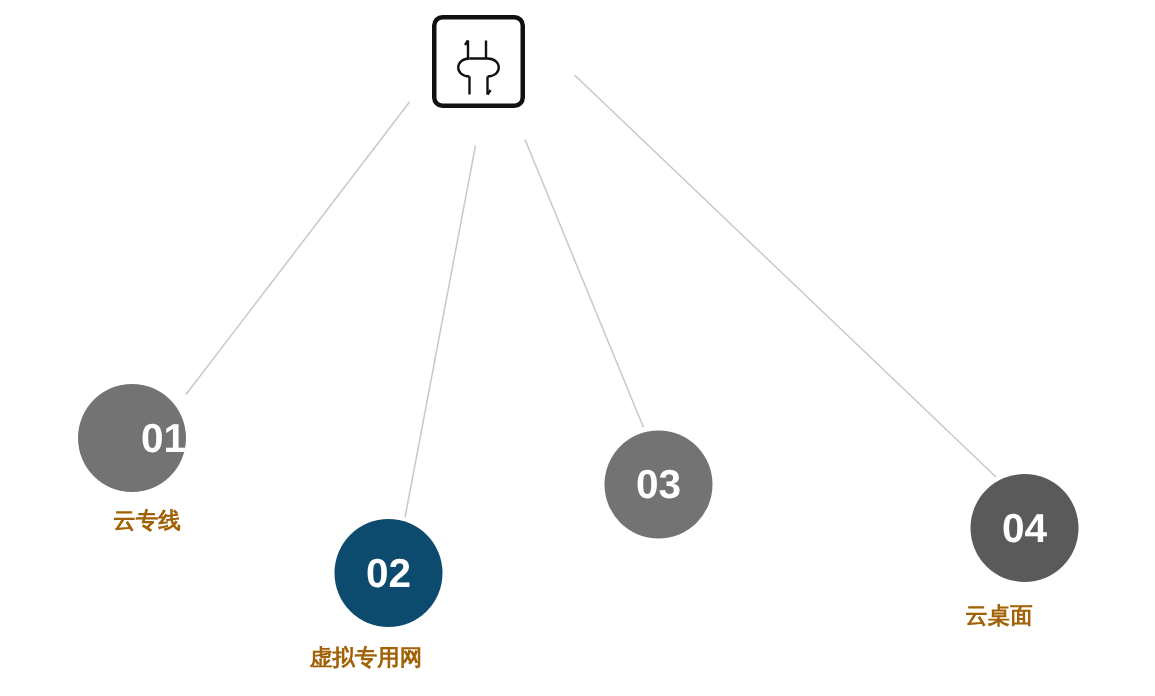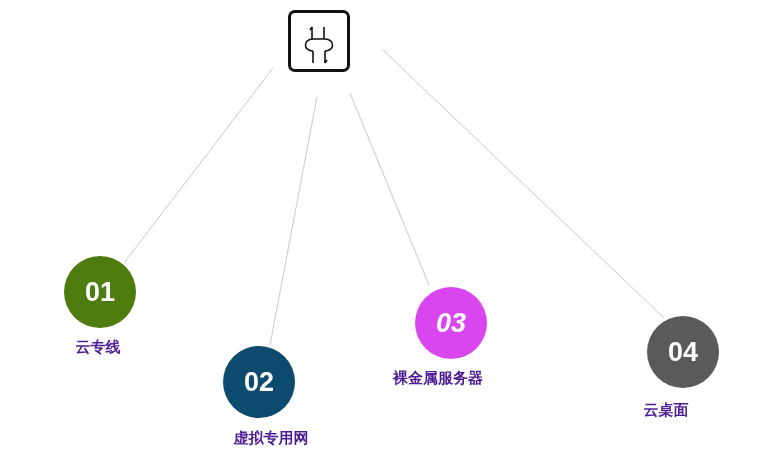--- a/index.html
+++ b/index.html
@@ -6,21 +6,21 @@
     body { width: 770px; height: 464px; position: relative; overflow: hidden;
            font-family: "DejaVu Sans", "Liberation Sans", sans-serif; }
     .lines { position: absolute; left: 0; top: 0; width: 770px; height: 464px; }
     .hub { position: absolute; left: 288px; top: 10px; width: 56px; height: 56px;
            border: 3px solid #111; border-radius: 7px; background: #fff; }
     .hub svg { position: absolute; left: 0; top: 0; }
     .node { position: absolute; width: 72px; height: 72px; border-radius: 50%;
             display: flex; align-items: center; justify-content: center;
             color: #fff; font-family: "Liberation Sans", sans-serif;
             font-weight: bold; font-size: 27px; }
-    .label { position: absolute; font-size: 15px; font-weight: bold; color: #4c1d95;
+    .label { position: absolute; font-size: 15px; font-weight: bold; color: #a16207;
              text-align: center; line-height: 20px; white-space: nowrap;
              font-family: "DejaVu Sans", sans-serif; }
   </style>
 </head>
 <body>
 
 <svg class="lines" viewBox="0 0 770 464">
   <line x1="273" y1="68" x2="124" y2="263" stroke="#c8c8c8" stroke-width="1"></line>
   <line x1="317" y1="97" x2="270" y2="345" stroke="#c8c8c8" stroke-width="1"></line>
   <line x1="350" y1="93" x2="429" y2="285" stroke="#c8c8c8" stroke-width="1"></line>
@@ -35,33 +35,32 @@
       <path d="M21 14 L21 26"></path>
       <path d="M19 17 L21 14"></path>
       <path d="M33 14 L33 26"></path>
       <path d="M22 38 L22 50"></path>
       <path d="M34 38 L34 50"></path>
       <path d="M34 50 L36 47"></path>
     </g>
   </svg>
 </div>
 
-<div class="node" style="left:64px; top:256px; background:#4d7c0f;">
+<div class="node" style="left:52px; top:256px; background:#737373;justify-content:flex-end;">
   <span>01</span>
 </div>
 <div class="label" style="left:60px; top:337px; width:76px;">云专线</div>
 
 <div class="node" style="left:223px; top:346px; background:#0c4a6e;">
   <span>02</span>
 </div>
-<div class="label" style="left:221px; top:428px; width:100px;">虚拟专用网</div>
+<div class="label" style="left:194px; top:428px; width:100px;">虚拟专用网</div>
 
-<div class="node" style="left:415px; top:287px; background:#d946ef;font-style:italic;">
+<div class="node" style="left:403px; top:287px; background:#737373;">
   <span>03</span>
 </div>
 <div class="label" style="left:372px; top:368px; width:132px;">
-  <div>裸金属服务器</div>
 </div>
 
 <div class="node" style="left:647px; top:316px; background:#5a5a5a;text-align:center;">
   <span>04</span>
 </div>
 <div class="label" style="left:628px; top:400px; width:76px;">云桌面</div>
 
 </body></html>

